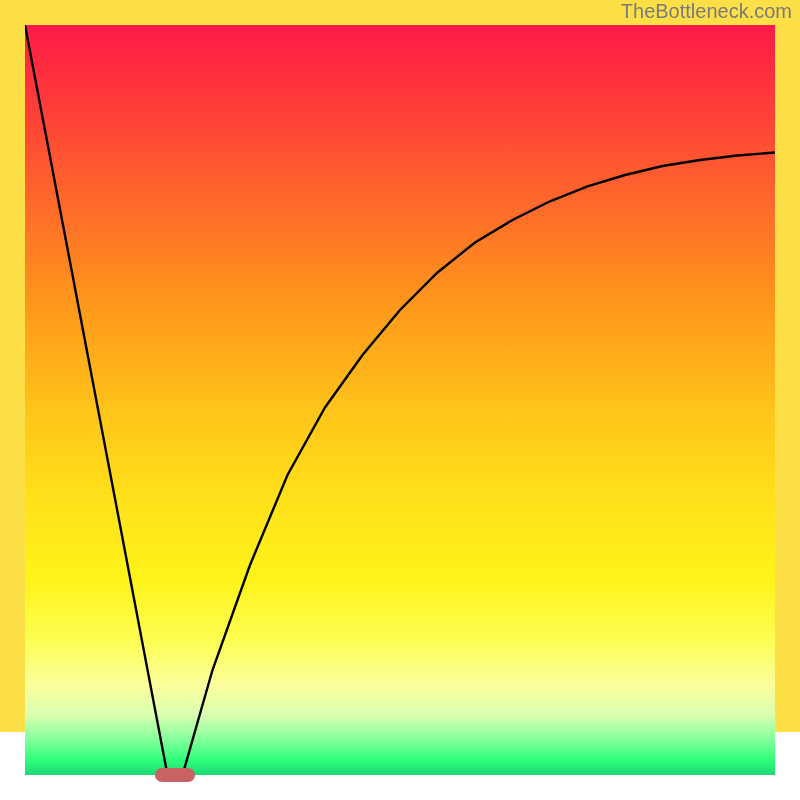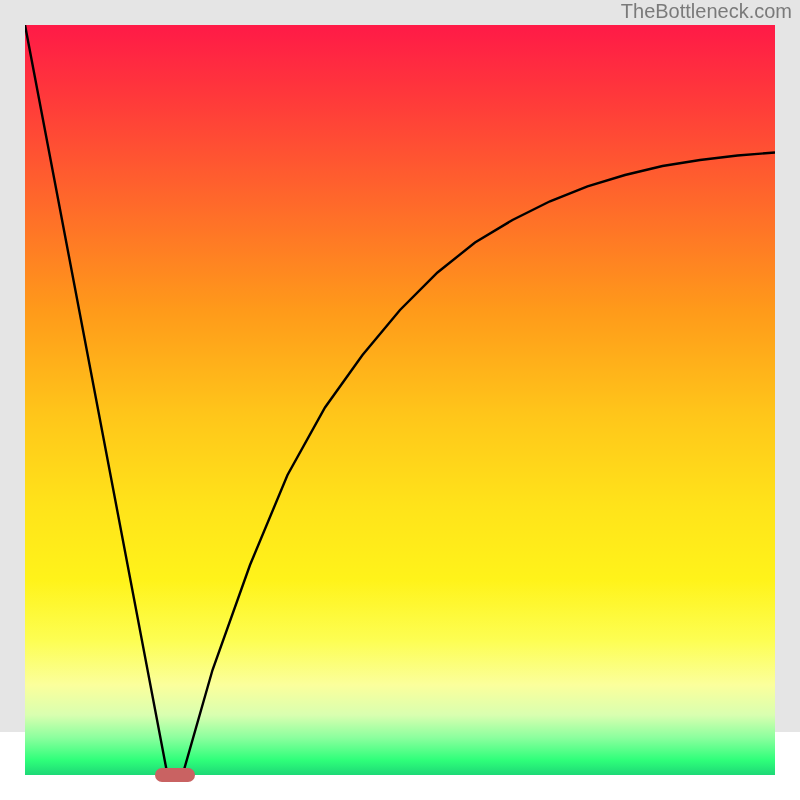--- a/index.html
+++ b/index.html
@@ -1,16 +1,16 @@
 <!DOCTYPE html>
 <html><head>
 <meta charset="utf-8">
 <style>
 html,body{margin:0;padding:0;width:800px;height:800px;overflow:hidden;background:#fff}
-.frame{position:relative;width:800px;height:732px;background:#e5e5e5}
+.frame{position:relative;width:800px;height:732px;background:#fde047}
 .plot{position:absolute;left:25px;top:25px;width:750px;height:750px;
   background:linear-gradient(to bottom,
     #ff1a47 0%,
     #ff3a3a 10%,
     #ff6a2a 24%,
     #ff9a1a 38%,
     #ffc61a 52%,
     #ffe31a 64%,
     #fff31a 74%,
     #fdfe52 82%,

